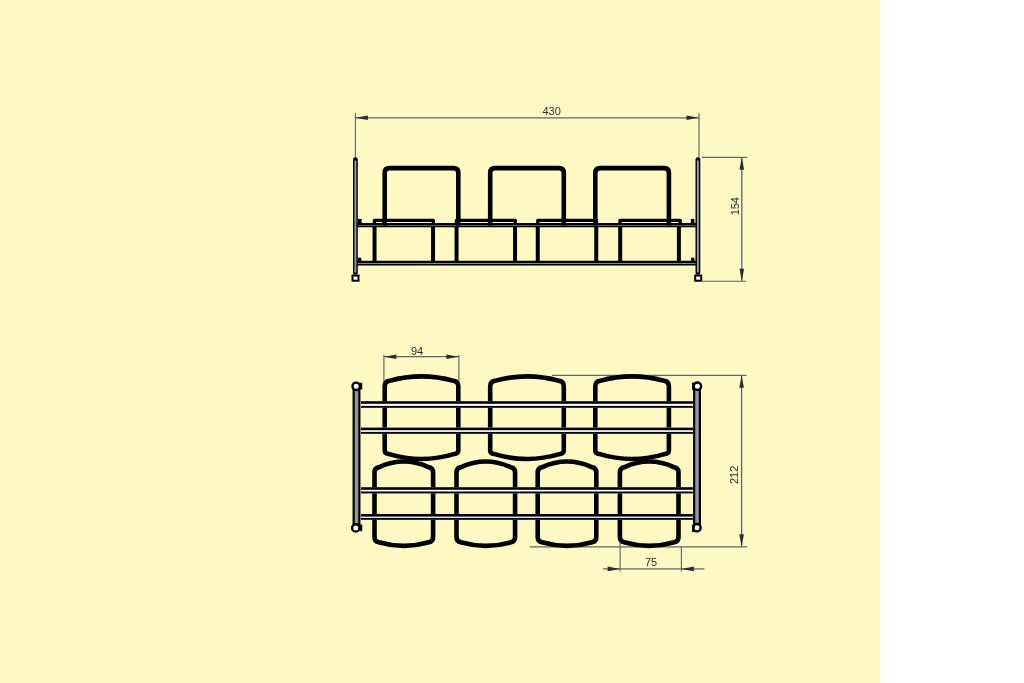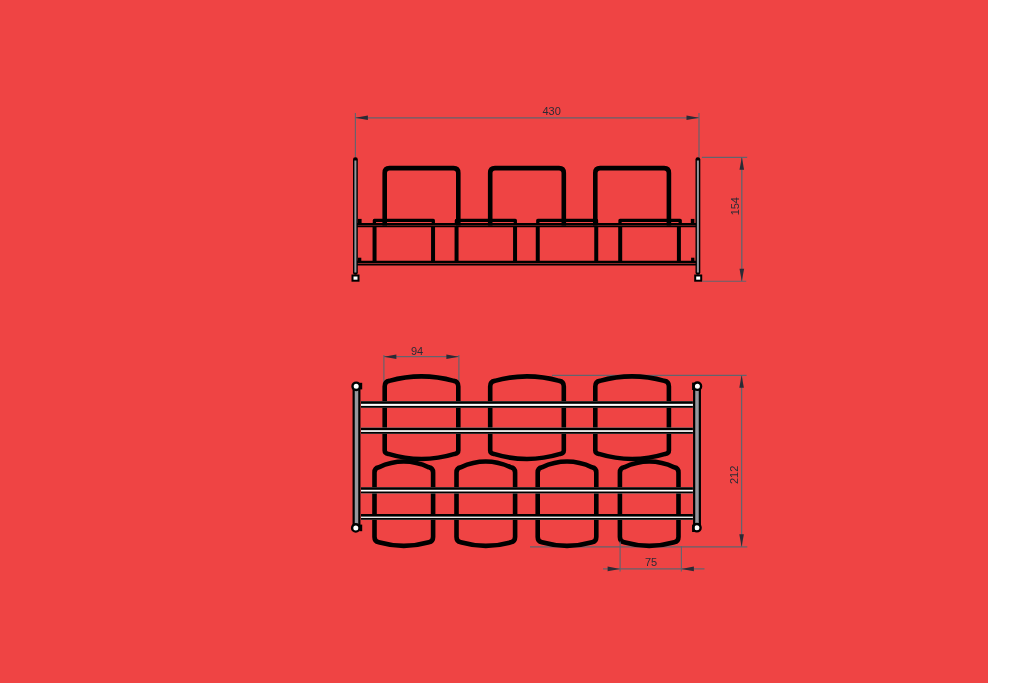--- a/index.html
+++ b/index.html
@@ -1,17 +1,17 @@
 <!DOCTYPE html>
 <html><head>
 <meta charset="utf-8">
 <title>Rack drawing</title>
 <style>
   html,body{margin:0;padding:0;background:#ffffff;}
-  .page{width:988px;height:683px;position:relative;overflow:hidden;background:#ef4444;text-align:right;}
+  .page{width:880px;height:683px;position:relative;overflow:hidden;background:#fef9c3;text-align:right;}
 </style>
 </head>
 <body>
 
 <div class="page">
 <svg width="1024" height="683" viewBox="0 0 1024 683" shape-rendering="auto">
 
 <line x1="355.40" y1="113.00" x2="355.40" y2="157.00" stroke="#63636d" stroke-width="1.15" stroke-linecap="butt"></line>
 
 <line x1="699.00" y1="113.00" x2="699.00" y2="157.20" stroke="#63636d" stroke-width="1.15" stroke-linecap="butt"></line>

